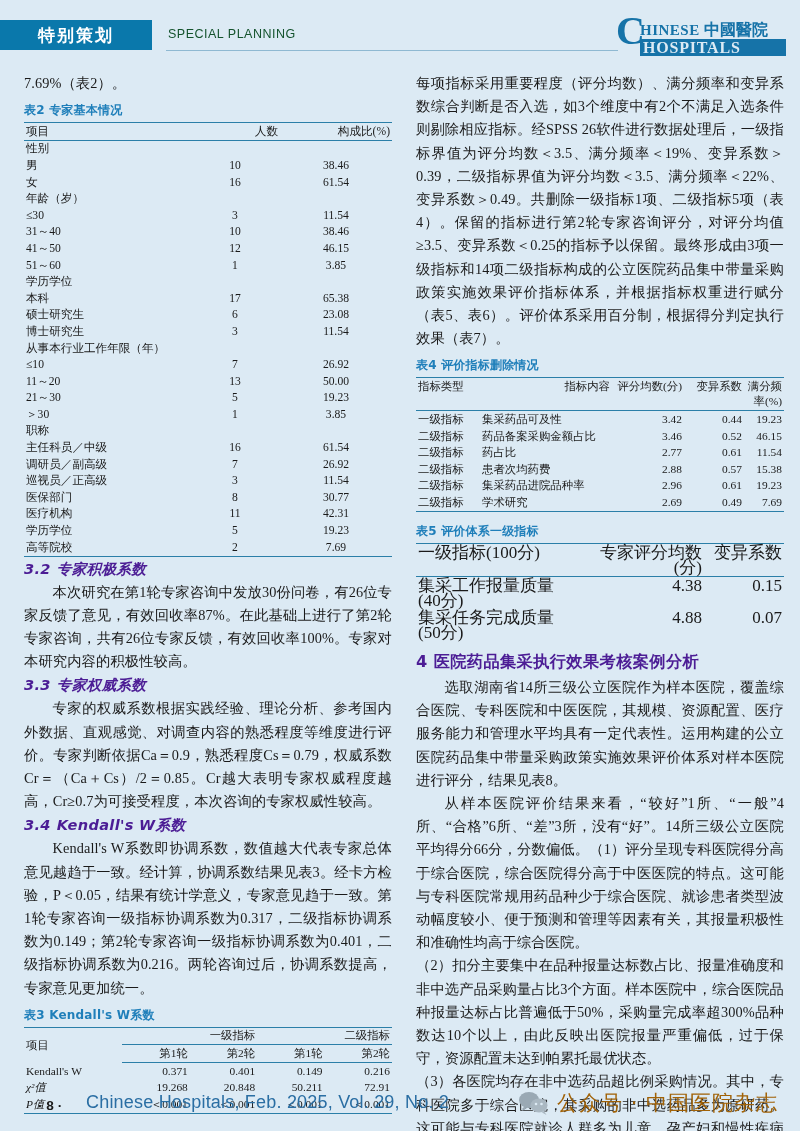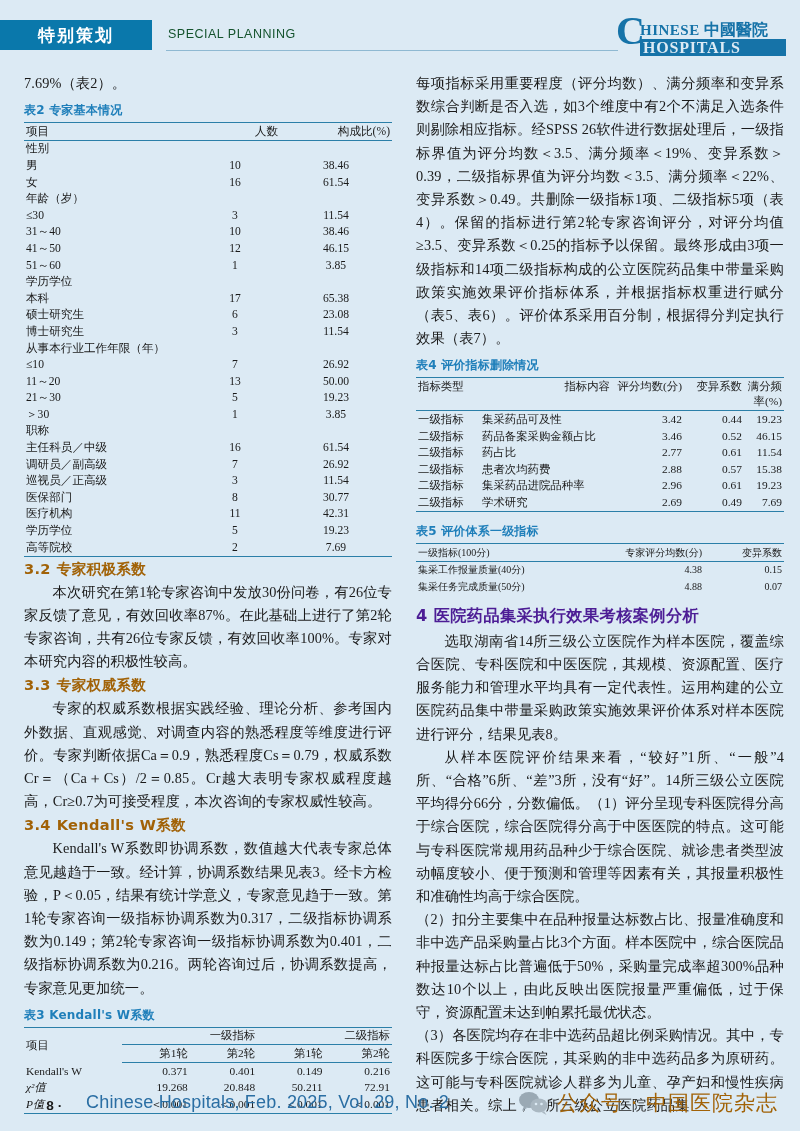--- a/index.html
+++ b/index.html
@@ -92,23 +92,24 @@
     text-indent: 2em;
     letter-spacing: 0.1px;
   }
   p.noind { text-indent: 0; }
 
   h3.sec {
     margin: 1px 0 1px 0;
     font-family: "DejaVu Sans", sans-serif;
     font-size: 14.6px;
     font-weight: bold;
-    color: #a16207;
+    color: #4c1d95;
     letter-spacing: 0.3px;
     line-height: 22px;
+    font-style: italic;
   }
   h2.sec-main {
     margin: 9px 0 2px 0;
     font-family: "DejaVu Sans", sans-serif;
     font-size: 16.2px;
     font-weight: bold;
     color: #4c1d95;
     letter-spacing: 0.4px;
     line-height: 24px;
   }
@@ -145,21 +146,21 @@
   .sub { padding-left: 16px; }
   .spanline {
     border-bottom: 0.9px solid #2b7fa8;
   }
   .t2 td.num { text-align: center; width: 86px; }
   .t2 td.pct { text-align: center; width: 108px; }
   .t2 td.pct span { display: inline-block; width: 42px; }
 
   .t3 th, .t3 td { font-size: 11.4px; }
   .t4 td, .t4 th { font-size: 11.4px; }
-  .t5 td, .t5 th { font-size: 10px; font-family: Liberation Serif, serif; }
+  .t5 td, .t5 th { font-size: 17px; font-family: Liberation Serif, serif; }
 
   
   .footer {
     position: absolute;
     left: 0;
     right: 0;
     bottom: 14px;
     height: 34px;
   }
   .pageno {

